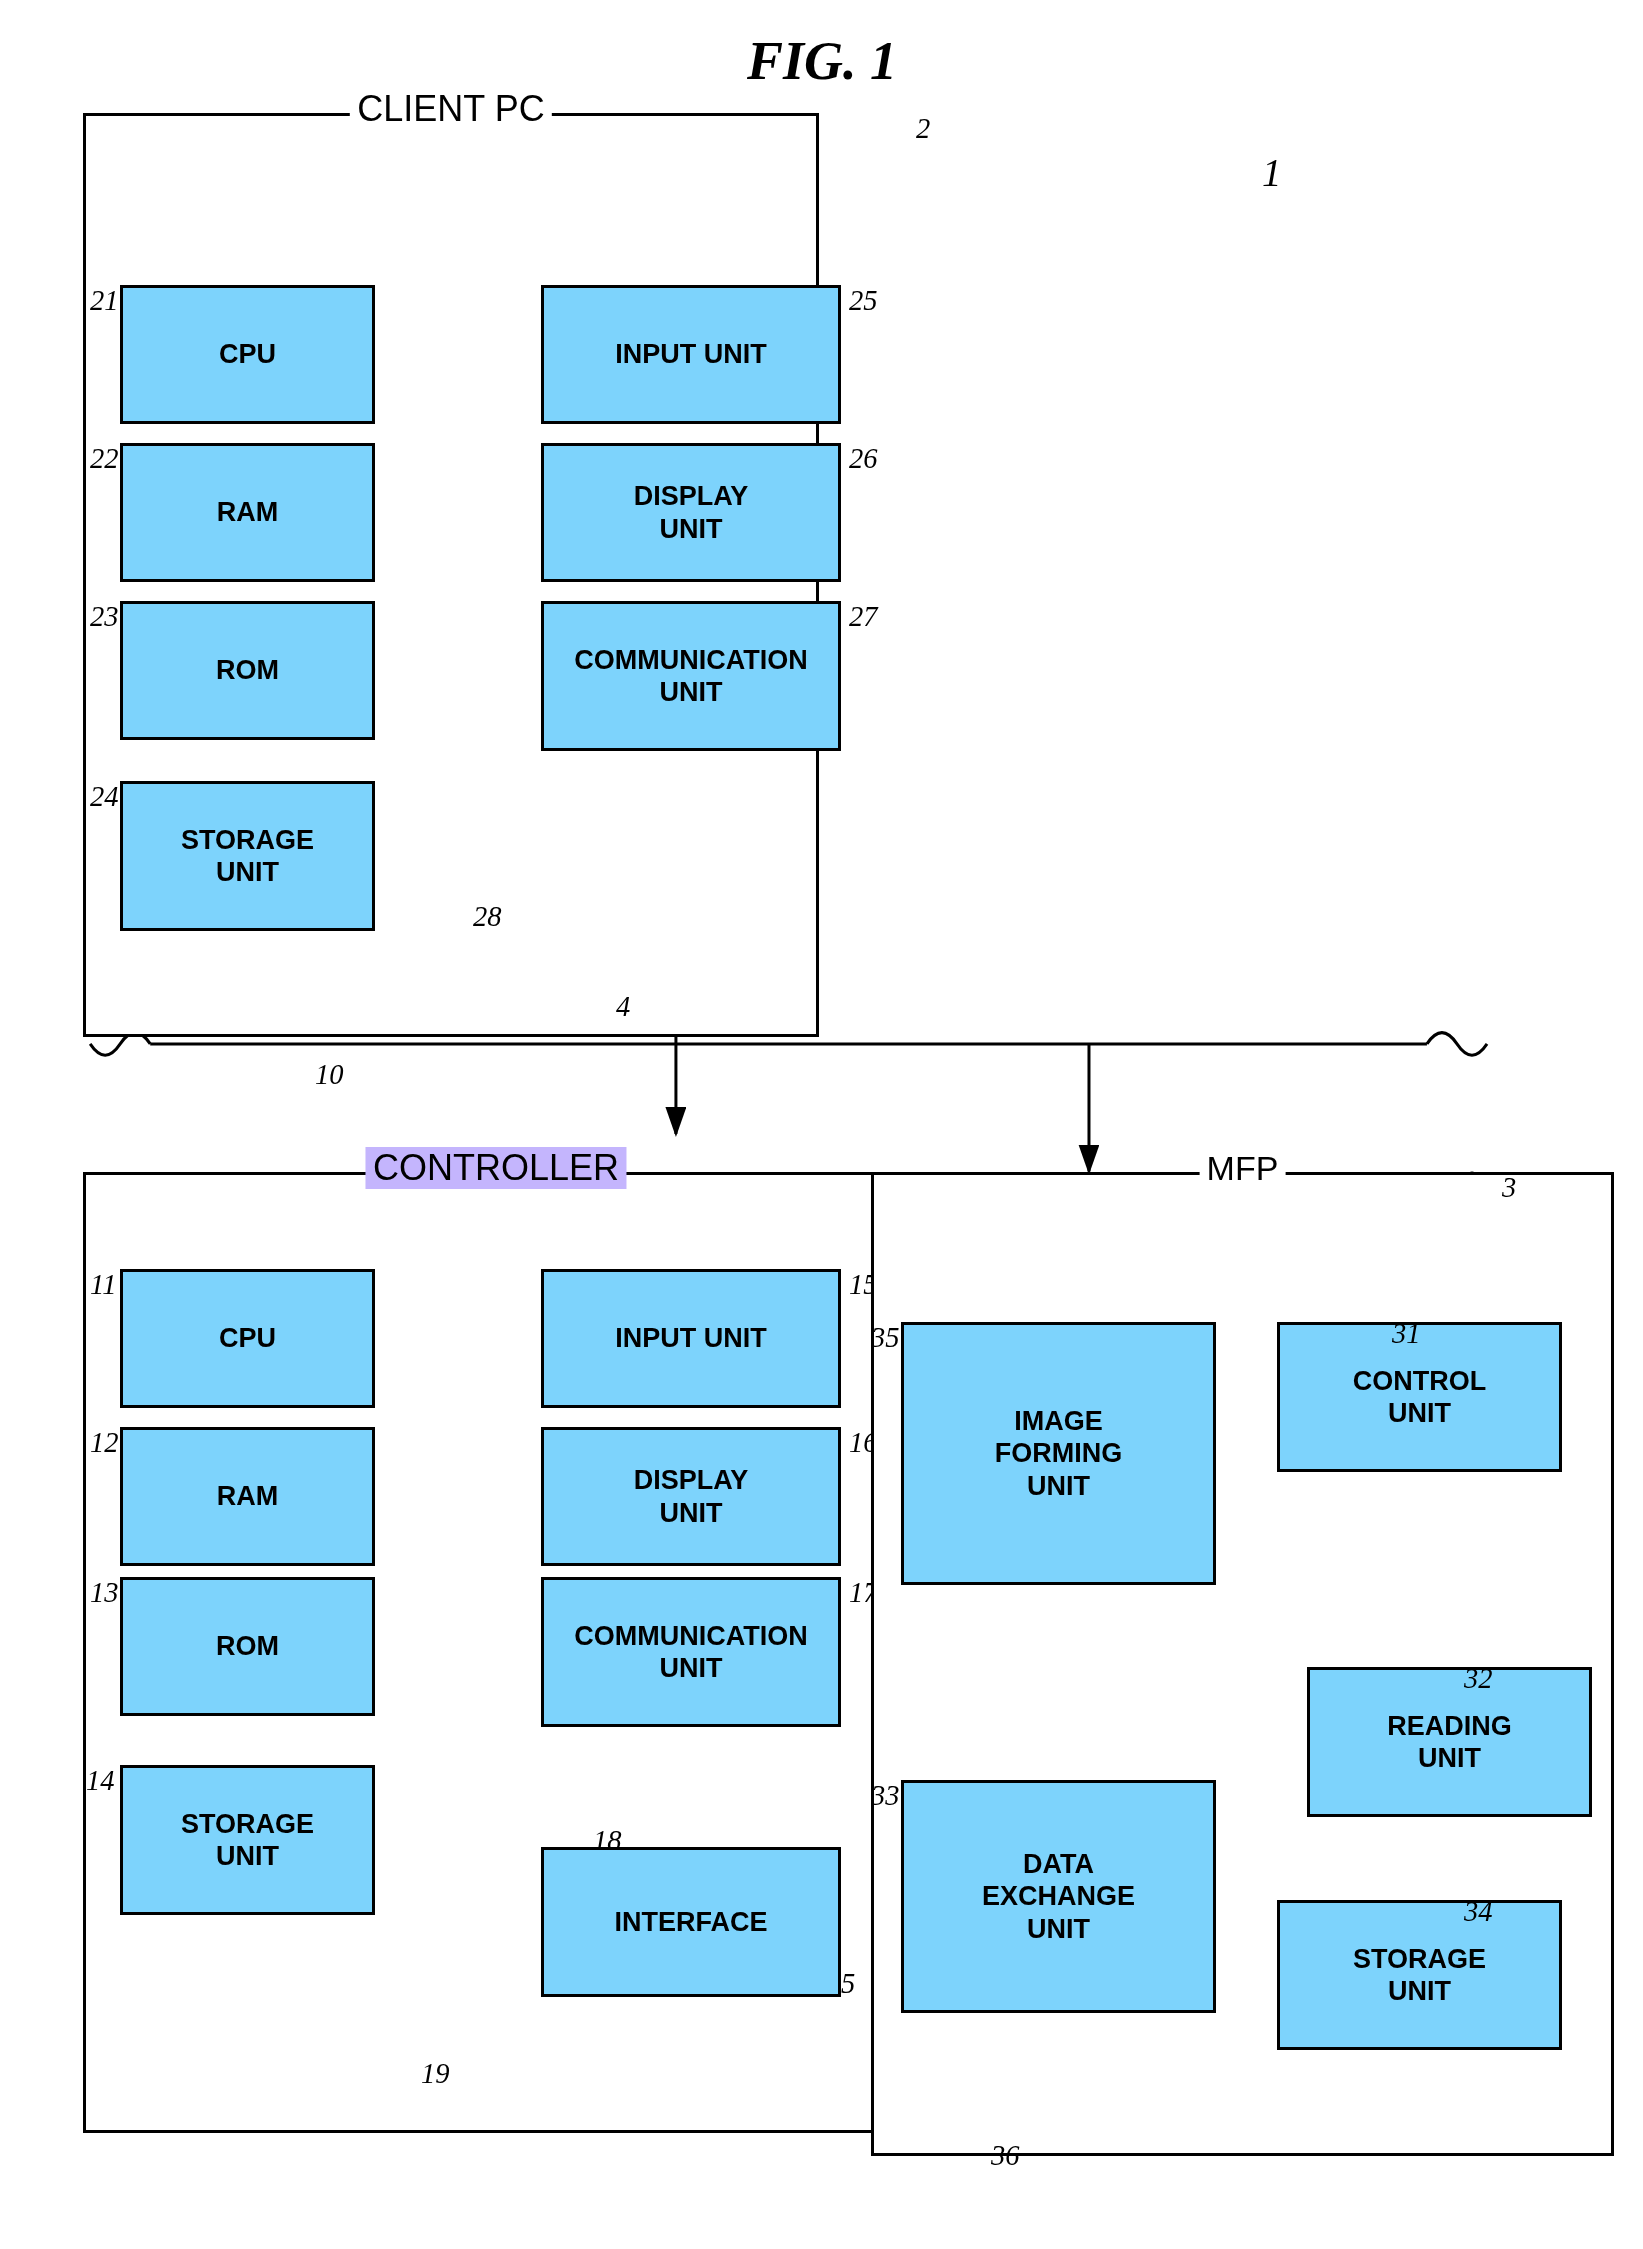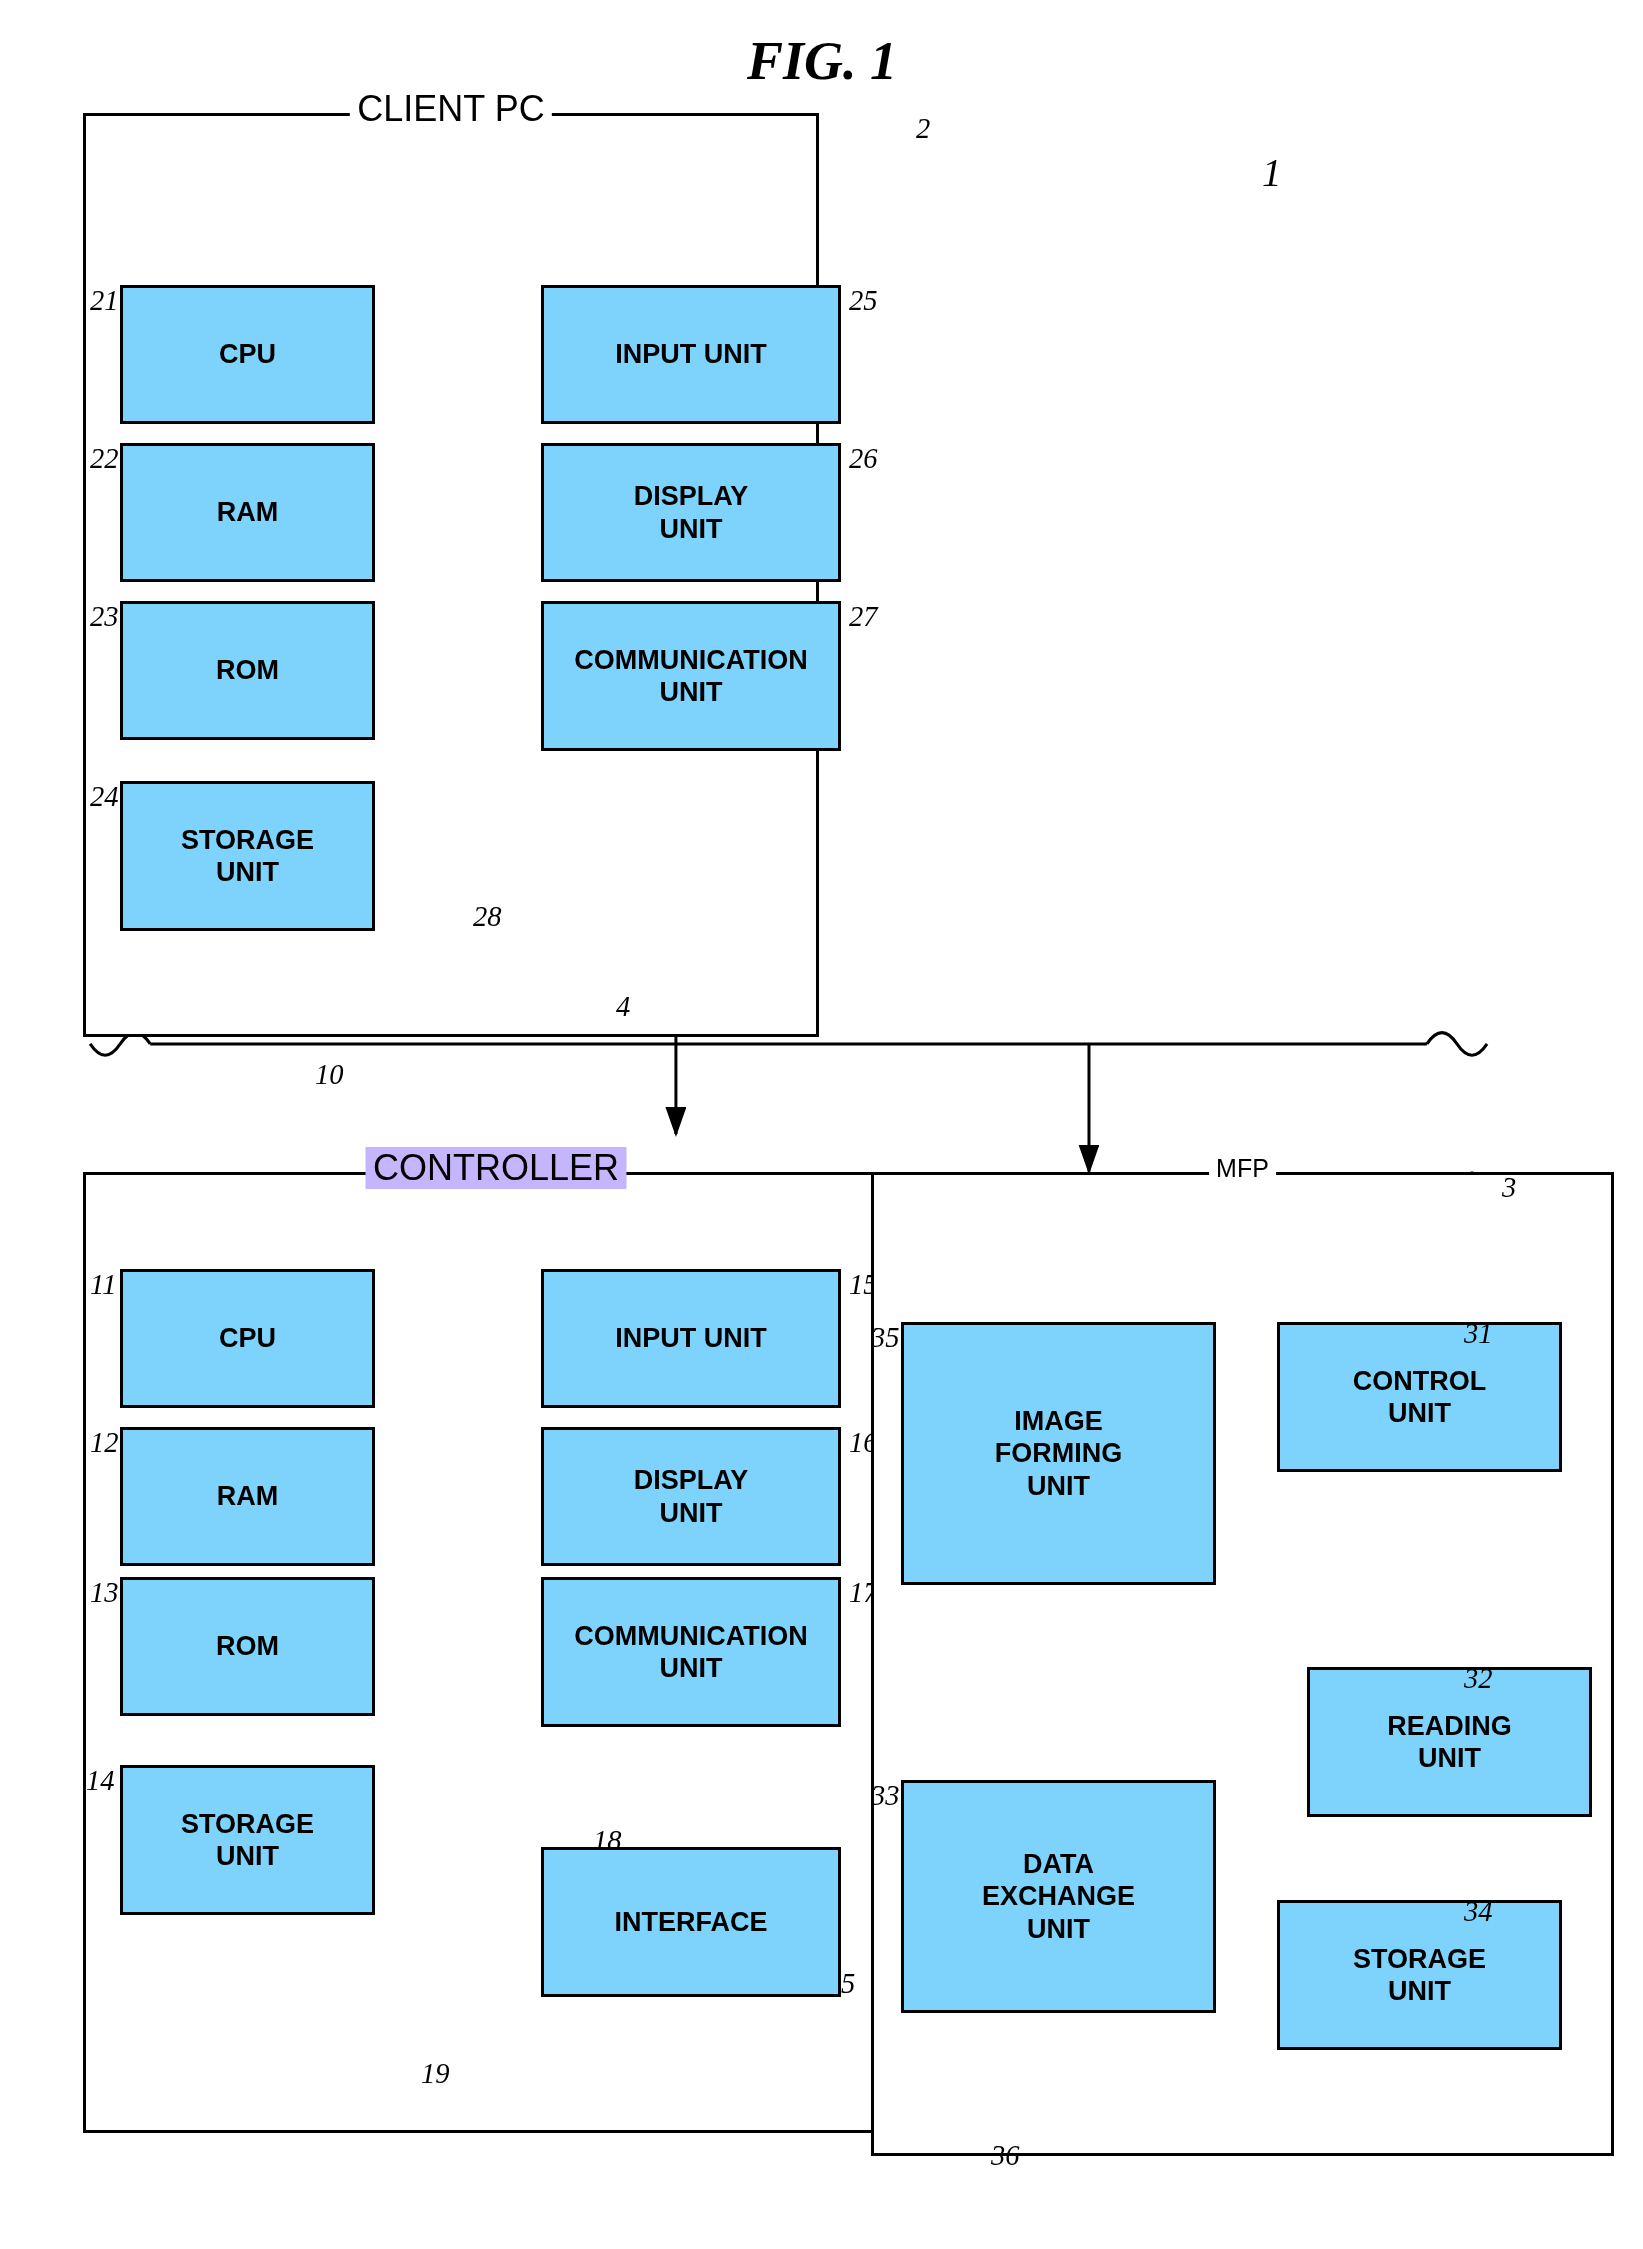--- a/index.html
+++ b/index.html
@@ -247,21 +247,21 @@
 <div class="box" style="left:541px; top:1847px; width:300px; height:150px;">
   <span>INTERFACE</span>
 </div>
 <div class="ref-label" style="left:593px; top:1825px; font-style:italic;">18</div>
 
 <div class="ref-label" style="left:421px; top:2058px;">19</div>
 
 <div class="ref-label" style="left:841px; top:1968px;">5</div>
 
 <div class="outer-box" style="left:871px; top:1172px; width:743px; height:984px;">
-  <div class="outer-label" style="position:absolute; top:-7.5px; left:50%; transform:translateX(-50%) translateY(-50%); background:#fff; padding:0 7.5px; font-size:25px;">MFP</div>
+  <div class="outer-label" style="position:absolute; top:-7.5px; left:50%; transform:translateX(-50%) translateY(-50%); background:#fff; padding:0 7.5px; font-size:34px;">MFP</div>
 </div>
 <div class="ref-label" style="left:1502px; top:1172px;">3</div>
 
 <div class="box" style="left:901px; top:1322px; width:315px; height:263px;">
   <span style="white-space:pre-line; text-align:center;">IMAGE
 FORMING
 UNIT</span>
 </div>
 <div class="ref-label" style="left:871px; top:1322px;">35</div>
 
@@ -269,21 +269,21 @@
   <span style="white-space:pre-line; text-align:center;">DATA
 EXCHANGE
 UNIT</span>
 </div>
 <div class="ref-label" style="left:871px; top:1780px;">33</div>
 
 <div class="box" style="left:1277px; top:1322px; width:285px; height:150px;">
   <span style="white-space:pre-line; text-align:center;">CONTROL
 UNIT</span>
 </div>
-<div class="ref-label" style="left:1464px; top:1318px;">31</div>
+<div class="ref-label" style="left:1392px; top:1318px;">31</div>
 
 <div class="box" style="left:1277px; top:1667px; width:285px; height:150px;margin-left:30px;">
   <span style="white-space:pre-line; text-align:center;">READING
 UNIT</span>
 </div>
 <div class="ref-label" style="left:1464px; top:1663px;">32</div>
 
 <div class="box" style="left:1277px; top:1900px; width:285px; height:150px;">
   <span style="white-space:pre-line; text-align:center;">STORAGE
 UNIT</span>

